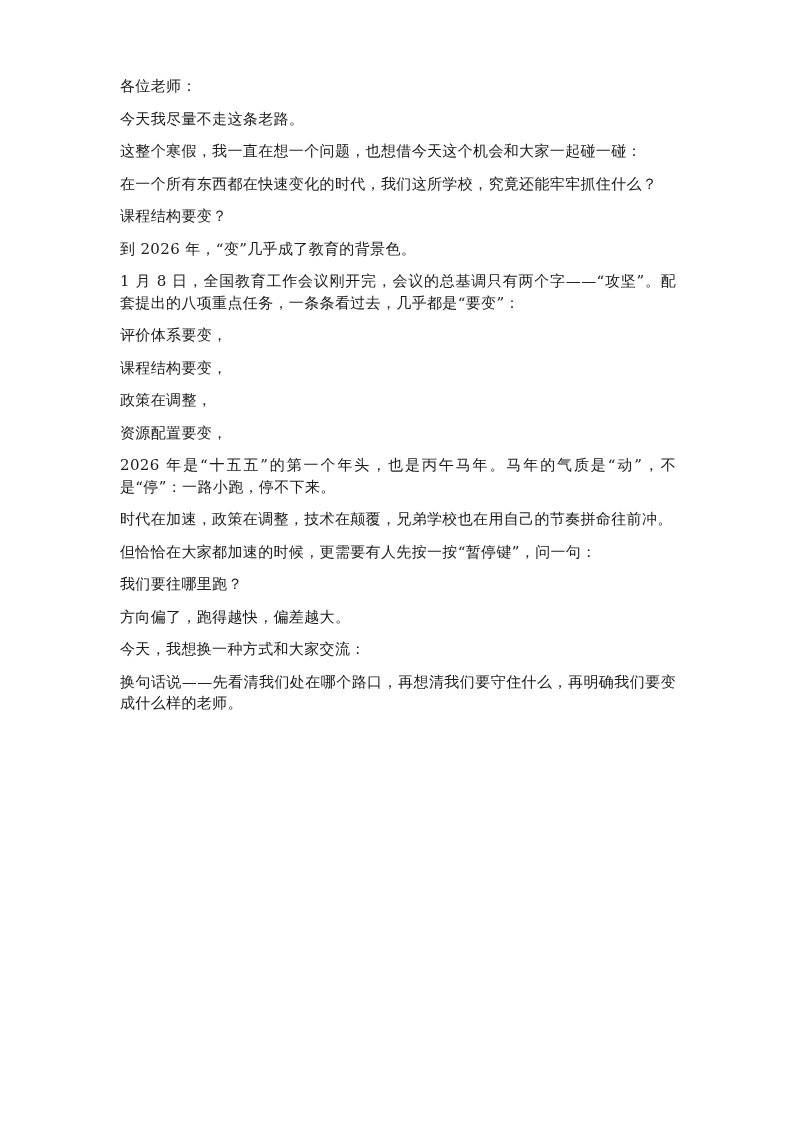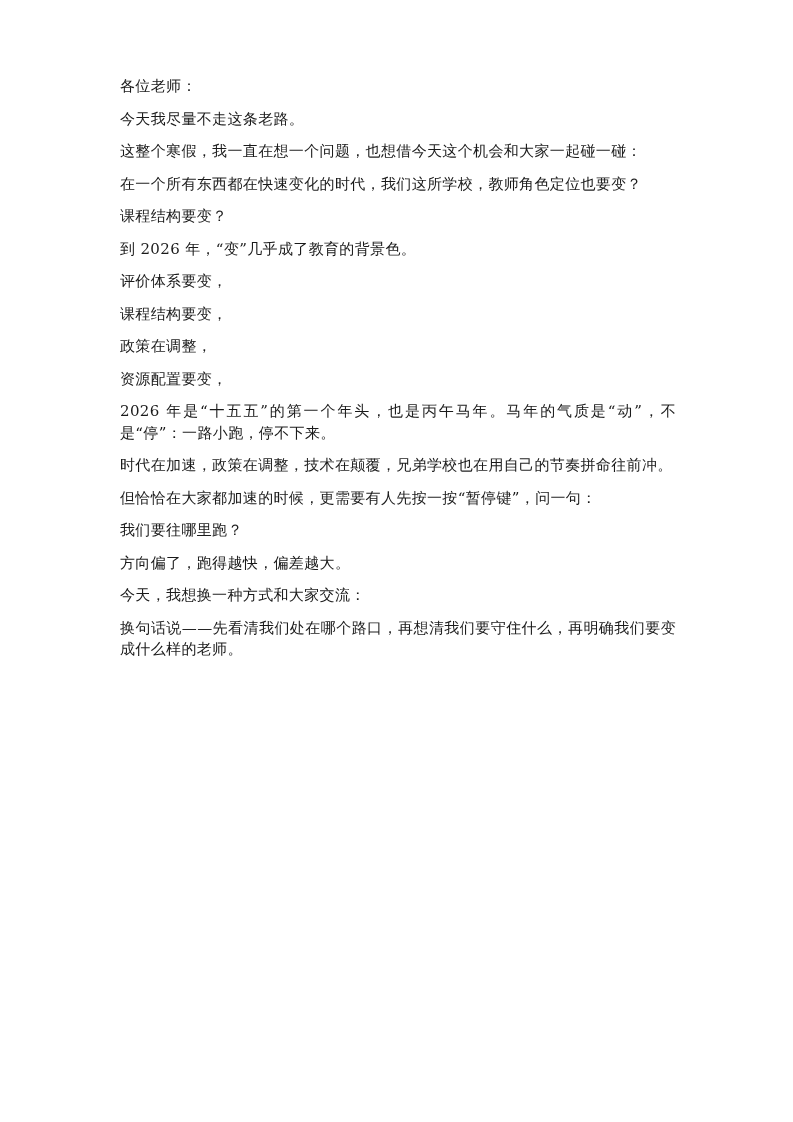--- a/index.html
+++ b/index.html
@@ -29,23 +29,24 @@
       text-align: justify;
     }
   </style>
 </head>
 <body>
 
 <div class="page">
   <p class="para">各位老师：</p>
   <p class="para">今天我尽量不走这条老路。</p>
   <p class="para">这整个寒假，我一直在想一个问题，也想借今天这个机会和大家一起碰一碰：</p>
-  <p class="para">在一个所有东西都在快速变化的时代，我们这所学校，教师角色定位也要变？</p>
+  <p class="para">在一个所有东西都在快速变化的时代，我们这所学校，究竟还能牢牢抓住什么？</p>
   <p class="para">课程结构要变？</p>
   <p class="para">到 2026 年，“变”几乎成了教育的背景色。</p>
+  <p class="para">1 月 8 日，全国教育工作会议刚开完，会议的总基调只有两个字——“攻坚”。配套提出的八项重点任务，一条条看过去，几乎都是“要变”：</p>
   <p class="para">评价体系要变，</p>
   <p class="para">课程结构要变，</p>
   <p class="para">政策在调整，</p>
   <p class="para">资源配置要变，</p>
   <p class="para">2026 年是“十五五”的第一个年头，也是丙午马年。马年的气质是“动”，不是“停”：一路小跑，停不下来。</p>
   <p class="para">时代在加速，政策在调整，技术在颠覆，兄弟学校也在用自己的节奏拼命往前冲。</p>
   <p class="para">但恰恰在大家都加速的时候，更需要有人先按一按“暂停键”，问一句：</p>
   <p class="para">我们要往哪里跑？</p>
   <p class="para">方向偏了，跑得越快，偏差越大。</p>
   <p class="para">今天，我想换一种方式和大家交流：</p>

